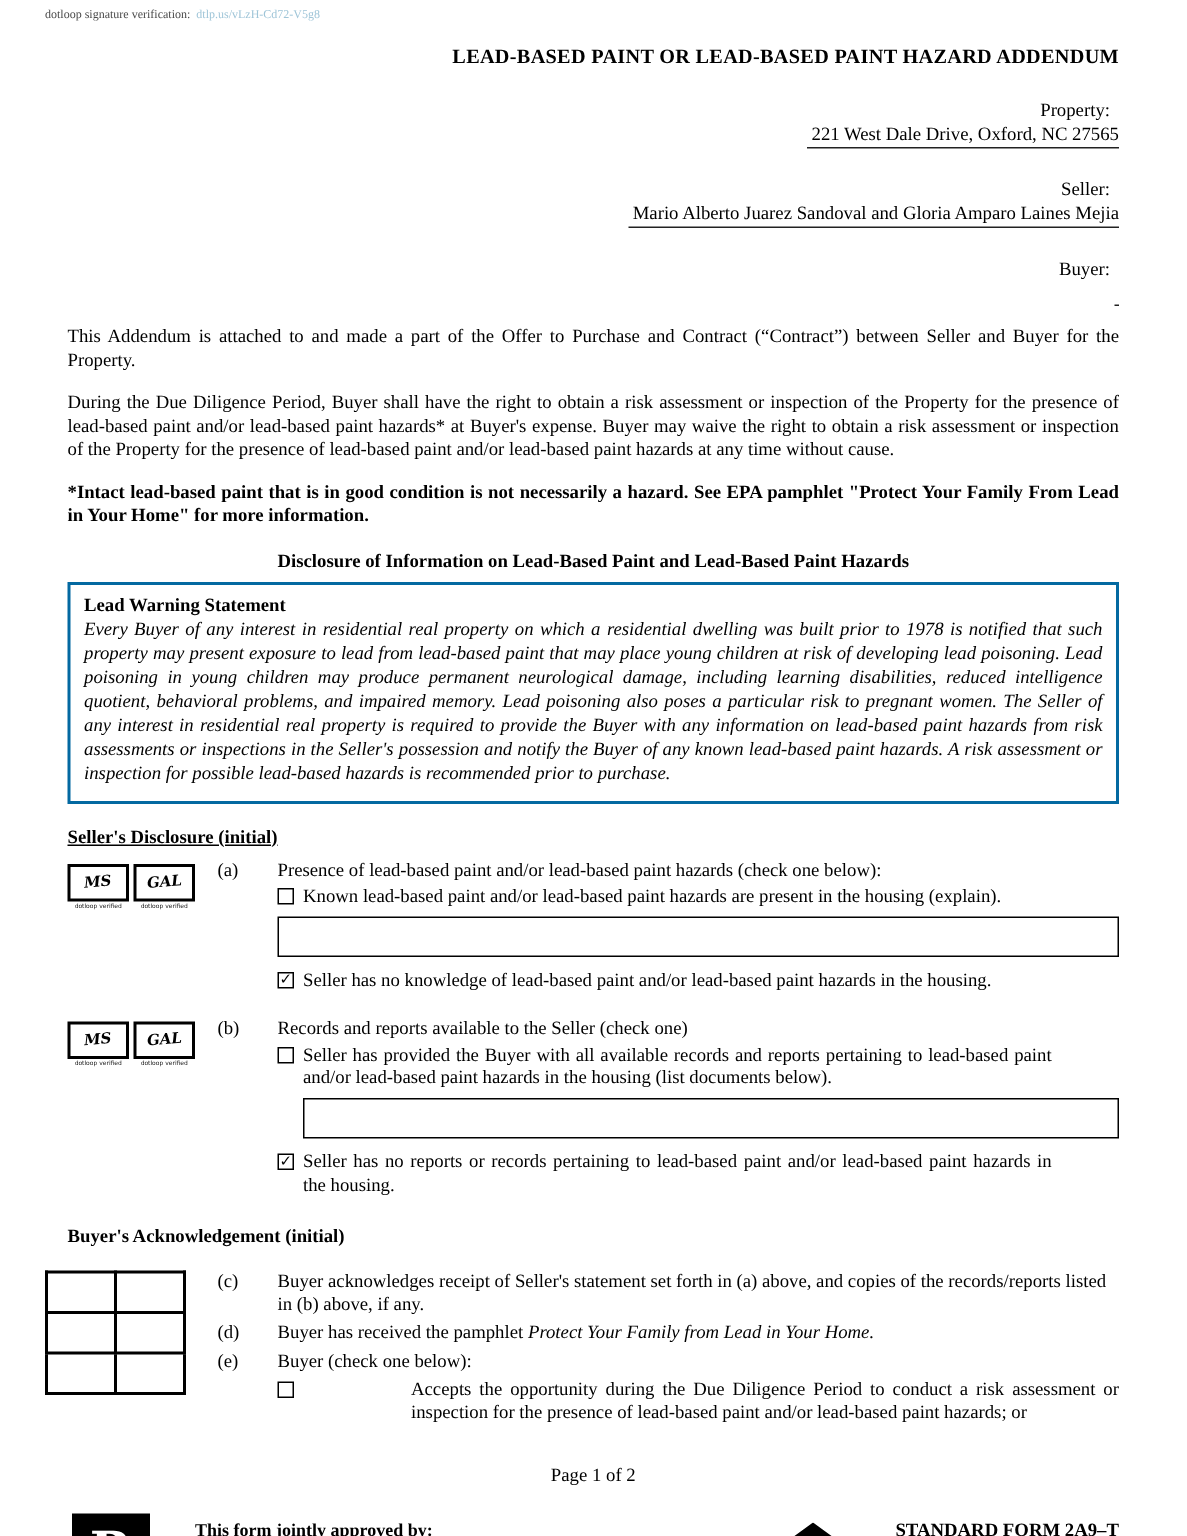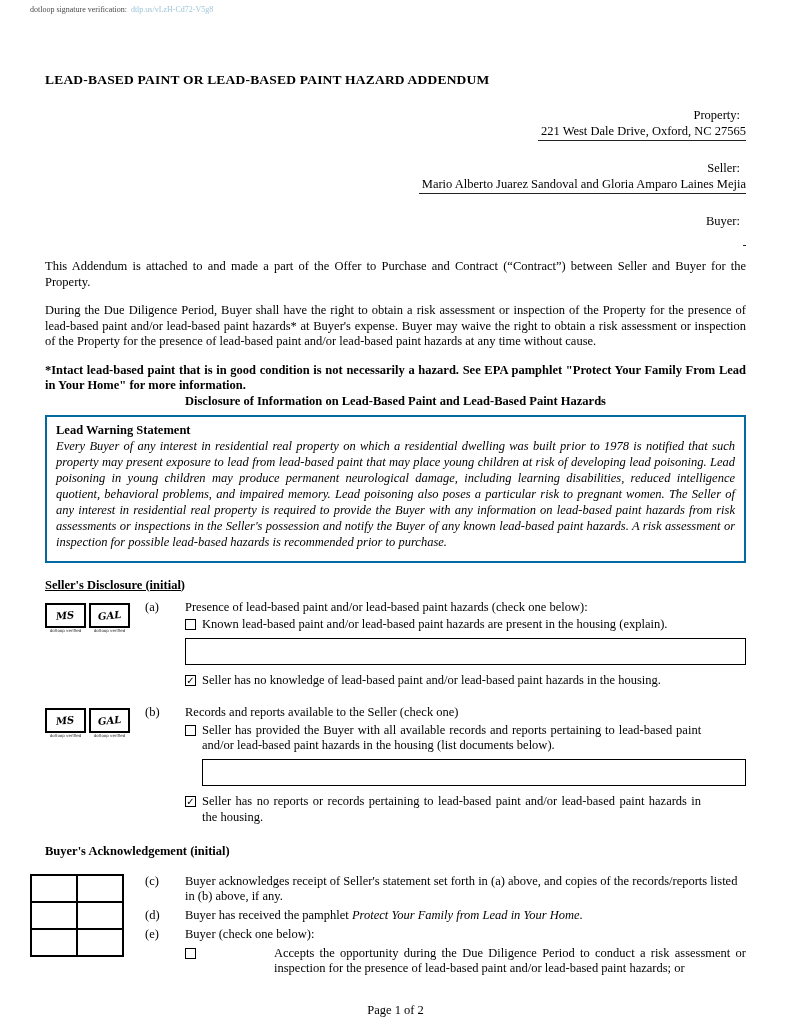--- a/index.html
+++ b/index.html
@@ -3,30 +3,30 @@
 <meta charset="utf-8">
 <style>
   * { margin:0; padding:0; box-sizing:border-box; }
   html,body { background:#ffffff; }
   body { font-family:"Liberation Serif", serif; color:#000; }
   .page { position:relative; width:791px; height:1024px; background:#fff; overflow:hidden; margin:0 auto; }
   .verif { position:absolute; top:5px; left:30px; font-family:Liberation Serif, serif; font-size:8px; color:#4a4a4a; }
   .verif-link { color:#9fc5d8; margin-left:4px; cursor:pointer; }
   .content { position:absolute; top:0; left:45px; width:701px; }
 
-  .title { margin-top:72px; text-align:left; font-size:13.5px; font-weight:bold; letter-spacing:.2px; }
+  .title { margin-top:30px; text-align:right; font-size:13.5px; font-weight:bold; letter-spacing:.2px; }
 
   .field-row { display:flex; align-items:flex-end; margin-top:20px; font-size:12.5px;flex-direction:column; }
   .f-label { white-space:nowrap; margin-right:6px; padding-bottom:1px; }
   .f-value { flex:1; border-bottom:1.2px solid #222; padding:0 0 1px 3px; min-height:16px; }
 
   .para { margin-top:13px; font-size:12.5px; line-height:1.24; text-align:justify; }
   .para.bold { font-weight:bold; }
 
-  .disc-heading { text-align:center; font-weight:bold; font-size:12.5px; }
+  .disc-heading { margin-top:15px; text-align:center; font-weight:bold; font-size:12.5px; }
 
   .warning-box { border:2px solid #0369a1; margin-top:6px; padding:6px 9px 11px 9px; }
   .wb-heading { font-weight:bold; font-size:12.5px; }
   .wb-body { font-style:italic; font-size:12.5px; line-height:1.28; text-align:justify; }
 
   .sd-heading { margin-top:15px; font-weight:bold; font-size:12.5px; text-decoration:underline; }
   .ba-heading { margin-top:18px; font-weight:bold; font-size:12.5px; }
 
   .sec-row { display:flex; margin-top:7px; }
   .init-col { width:100px; flex:none; padding-top:3px; }

